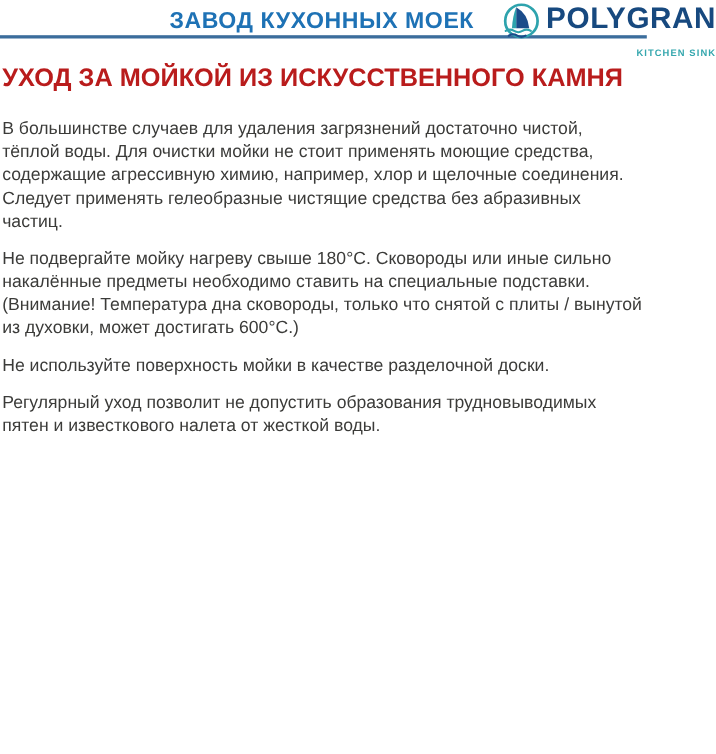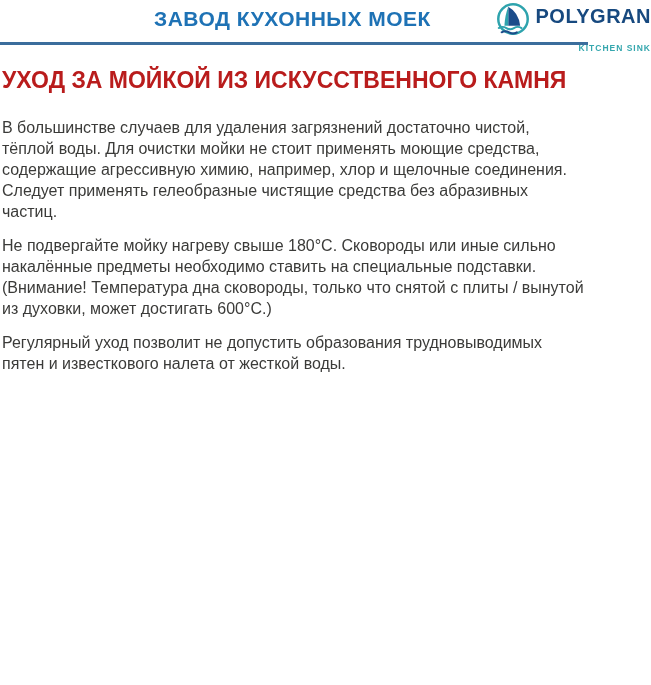--- a/index.html
+++ b/index.html
@@ -3,31 +3,31 @@
 <meta charset="utf-8">
 <style>
   html, body { margin: 0; padding: 0; }
   body {
     width: 651px; height: 685px;
     background: #ffffff;
     overflow: hidden;
     font-family: "Liberation Sans", "DejaVu Sans", sans-serif;
     position: relative;
   }
-  .site-header { position: relative; height: 42px; }
+  .site-header { position: relative; height: 32px; }
   .site-title {
     position: absolute; left: 154px; top: 7px;
     font-size: 21px; font-weight: bold; letter-spacing: 0.5px;
     color: #1e72b5; white-space: nowrap;
   }
   .logo { position: absolute; right: 0; top: 1px; display: flex; align-items: flex-start; }
   .logo-icon { width: 38px; height: 38px; margin-right: 3px; }
   .logo-text { display: flex; flex-direction: column; align-items: flex-end; }
   .brand {
-    font-size: 20px; font-weight: bold; letter-spacing: 0.5px;
+    font-size: 27px; font-weight: bold; letter-spacing: 0.5px;
     color: #17497f; line-height: 25px; margin-top: 3px; white-space: nowrap;
   }
   .tagline {
     font-size: 8.5px; font-weight: bold; letter-spacing: 1px;
     color: #35a7ae; line-height: 10px; margin-top: 14px; white-space: nowrap;
   }
   .header-rule {
     width: 588px; height: 3px; background: #3b6d9c;
     border: none; margin: 0;
   }
@@ -74,16 +74,17 @@
   <div class="article">
       <p>В большинстве случаев для удаления загрязнений достаточно чистой,
 тёплой воды. Для очистки мойки не стоит применять моющие средства,
 содержащие агрессивную химию, например, хлор и щелочные соединения.
 Следует применять гелеобразные чистящие средства без абразивных
 частиц.</p>
       <p>Не подвергайте мойку нагреву свыше 180°С. Сковороды или иные сильно
 накалённые предметы необходимо ставить на специальные подставки.
 (Внимание! Температура дна сковороды, только что снятой с плиты / вынутой
 из духовки, может достигать 600°С.)</p>
+      <p>Не используйте поверхность мойки в качестве разделочной доски.</p>
       <p>Регулярный уход позволит не допустить образования трудновыводимых
 пятен и известкового налета от жесткой воды.</p>
     </div>
 </main>
 
 </body></html>

